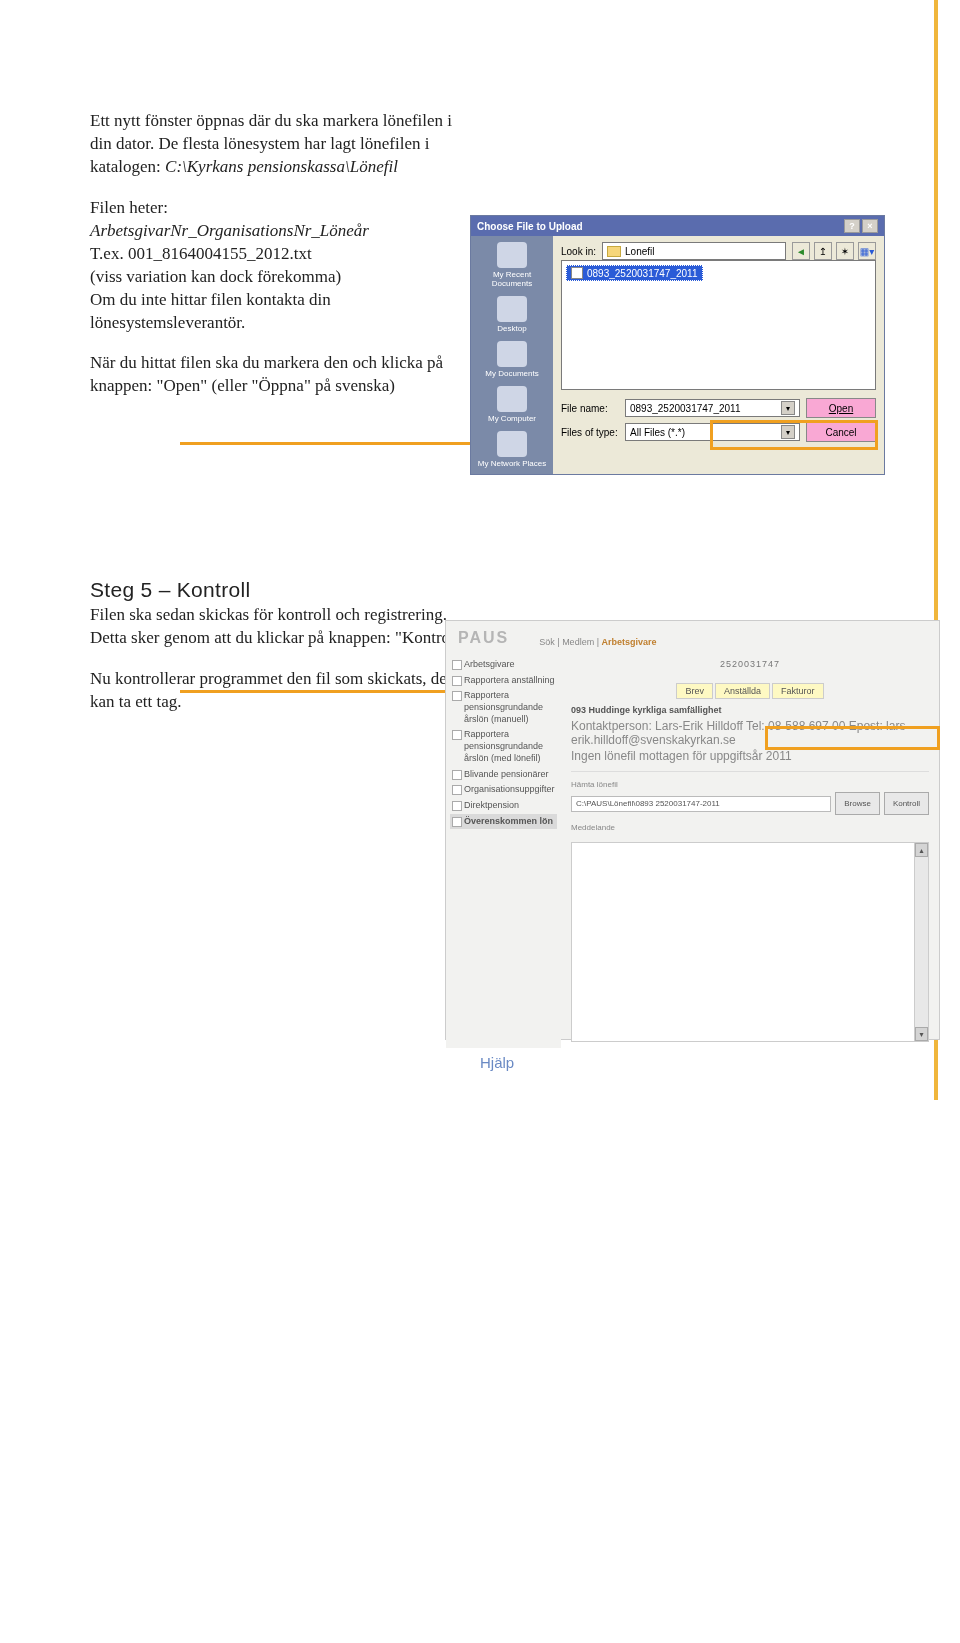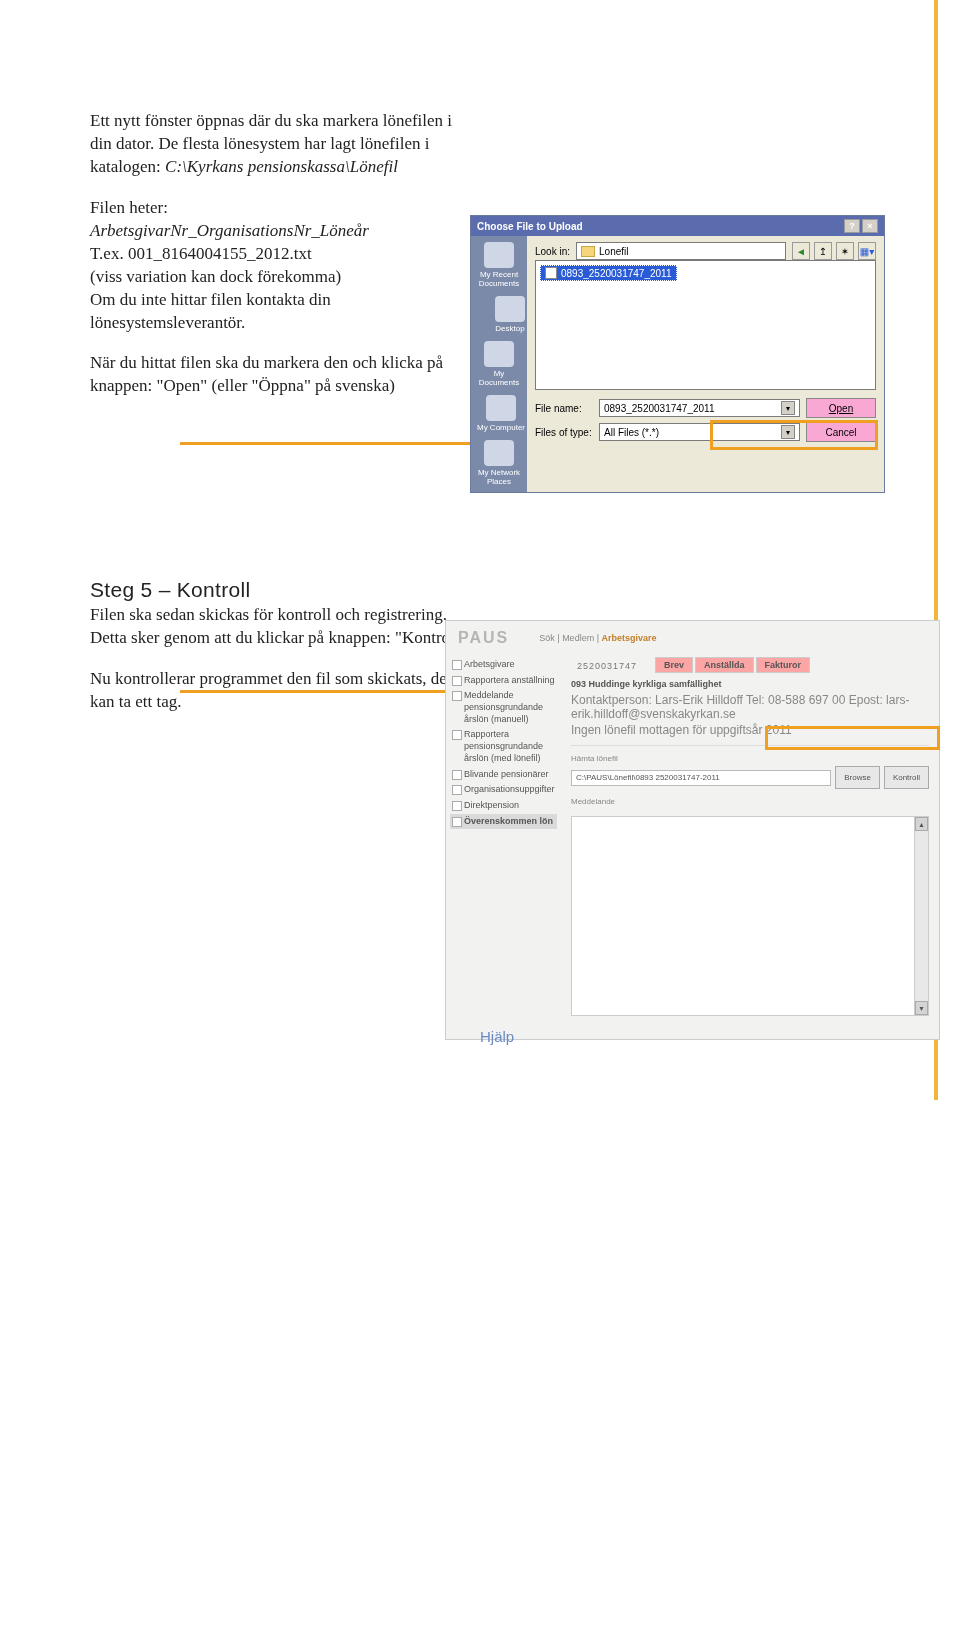--- a/index.html
+++ b/index.html
@@ -66,25 +66,25 @@
   .fd-titlebar .tbtns { display: flex; gap: 2px; }
   .fd-titlebar .tbtn {
     width: 16px; height: 14px;
     background: #d4d0c8;
     border: 1px solid #9a9a9a;
     font-size: 9px;
     display: flex; align-items: center; justify-content: center;
   }
   .fd-body { display: flex; background: #ece9d8; }
   .fd-side {
-    width: 56px;
+    width: 82px;
     background: #7b8aa8;
     padding: 6px 2px;
     display: flex; flex-direction: column; gap: 8px;
-    align-items: flex-end;
+    align-items: center;
   }
   .fd-side .sitem { text-align: center; color: #fff; font-size: 8px; }
   .fd-side .sicon {
     width: 30px; height: 26px; margin: 0 auto 2px;
     background: #cfd6e6; border-radius: 4px;
   }
   .fd-main { flex: 1; padding: 6px 8px 10px 8px; }
   .fd-lookrow { display: flex; align-items: center; gap: 6px; }
   .fd-lookrow label { white-space: nowrap; }
   .fd-look {
@@ -136,21 +136,21 @@
     width: 495px;
     height: 420px;
     background: #f2f2f0;
     border: 1px solid #ccc;
     font-family: Arial, Helvetica, sans-serif;
     font-size: 9px;
     color: #555;
   }
   .paus-head {
     padding: 8px 10px 4px 12px;
-    display: flex; align-items: center; gap: 30px;
+    display: flex; align-items: flex-end; gap: 30px;
   }
   .paus-logo {
     font-size: 16px; font-weight: bold; color: #b5b5b5; letter-spacing: 2px;
   }
   .paus-breadcrumb { font-size: 9px; color: #888; }
   .paus-breadcrumb .active { color: #c08030; font-weight: bold; }
   .paus-body { display: flex; }
   .paus-side {
     width: 115px; padding: 6px 4px;
     background: #f2f2f0;
@@ -163,27 +163,27 @@
   .paus-side .pitem::before {
     content: "";
     position: absolute; left: 2px; top: 3px;
     width: 8px; height: 8px; border: 1px solid #aaa; background: #fff;
   }
   .paus-side .pitem.sel {
     background: #dadada;
     font-weight: bold;
   }
   .paus-main { flex: 1; padding: 6px 10px; }
-  .paus-row1 { display: flex; align-items: flex-end; gap: 12px; margin-bottom: 6px; }
+  .paus-row1 { display: flex; align-items: center; gap: 12px; margin-bottom: 6px; flex-direction: column; }
   .paus-id {
     padding: 2px 6px; letter-spacing: 1px; color: #777;
   }
   .paus-tabs { display: flex; gap: 2px; }
   .paus-tab {
-    padding: 2px 8px; border: 1px solid #ccc; background: #fca5a5; font-weight: bold;
+    padding: 2px 8px; border: 1px solid #ccc; background: #fef9c3;
   }
   .paus-org { font-size: 9px; font-weight: bold; margin-bottom: 4px; }
   .paus-meta { font-size: 12px; color: #888; margin-bottom: 2px; }
   .paus-divider { height: 1px; background: #ddd; margin: 8px 0; }
   .paus-label { font-size: 8px; color: #888; margin-bottom: 3px; }
   .paus-filerow { display: flex; gap: 4px; align-items: center; }
   .paus-fileinput {
     flex: 1; height: 16px; background: #fff; border: 1px solid #bbb;
     padding: 0 4px; display: flex; align-items: center; font-size: 8px;
   }
@@ -312,21 +312,21 @@
       <div class="paus-breadcrumb">
         <span>Sök</span> |
         <span>Medlem</span> |
         <span class="active">Arbetsgivare</span>
       </div>
     </div>
     <div class="paus-body">
       <div class="paus-side">
         <div class="pitem">Arbetsgivare</div>
         <div class="pitem">Rapportera anställning</div>
-        <div class="pitem">Meddelande pensionsgrundande årslön (manuell)</div>
+        <div class="pitem">Rapportera pensionsgrundande årslön (manuell)</div>
         <div class="pitem">Rapportera pensionsgrundande årslön (med lönefil)</div>
         <div class="pitem">Blivande pensionärer</div>
         <div class="pitem">Organisationsuppgifter</div>
         <div class="pitem">Direktpension</div>
         <div class="pitem sel">Överenskommen lön</div>
       </div>
       <div class="paus-main">
         <div class="paus-row1">
           <div class="paus-id">2520031747</div>
           <div class="paus-tabs">

